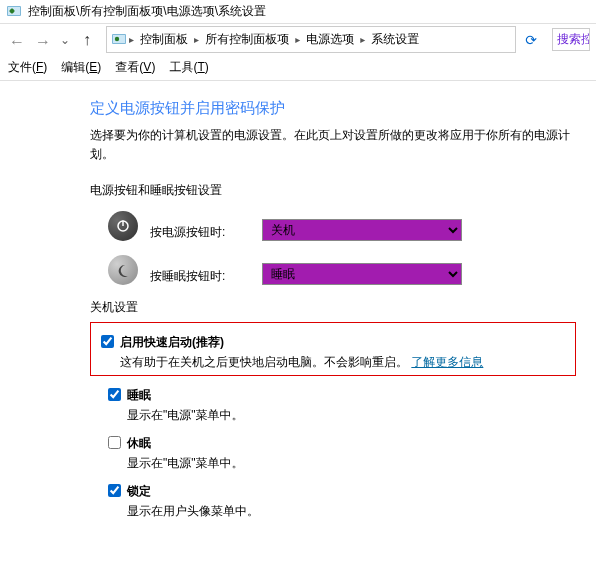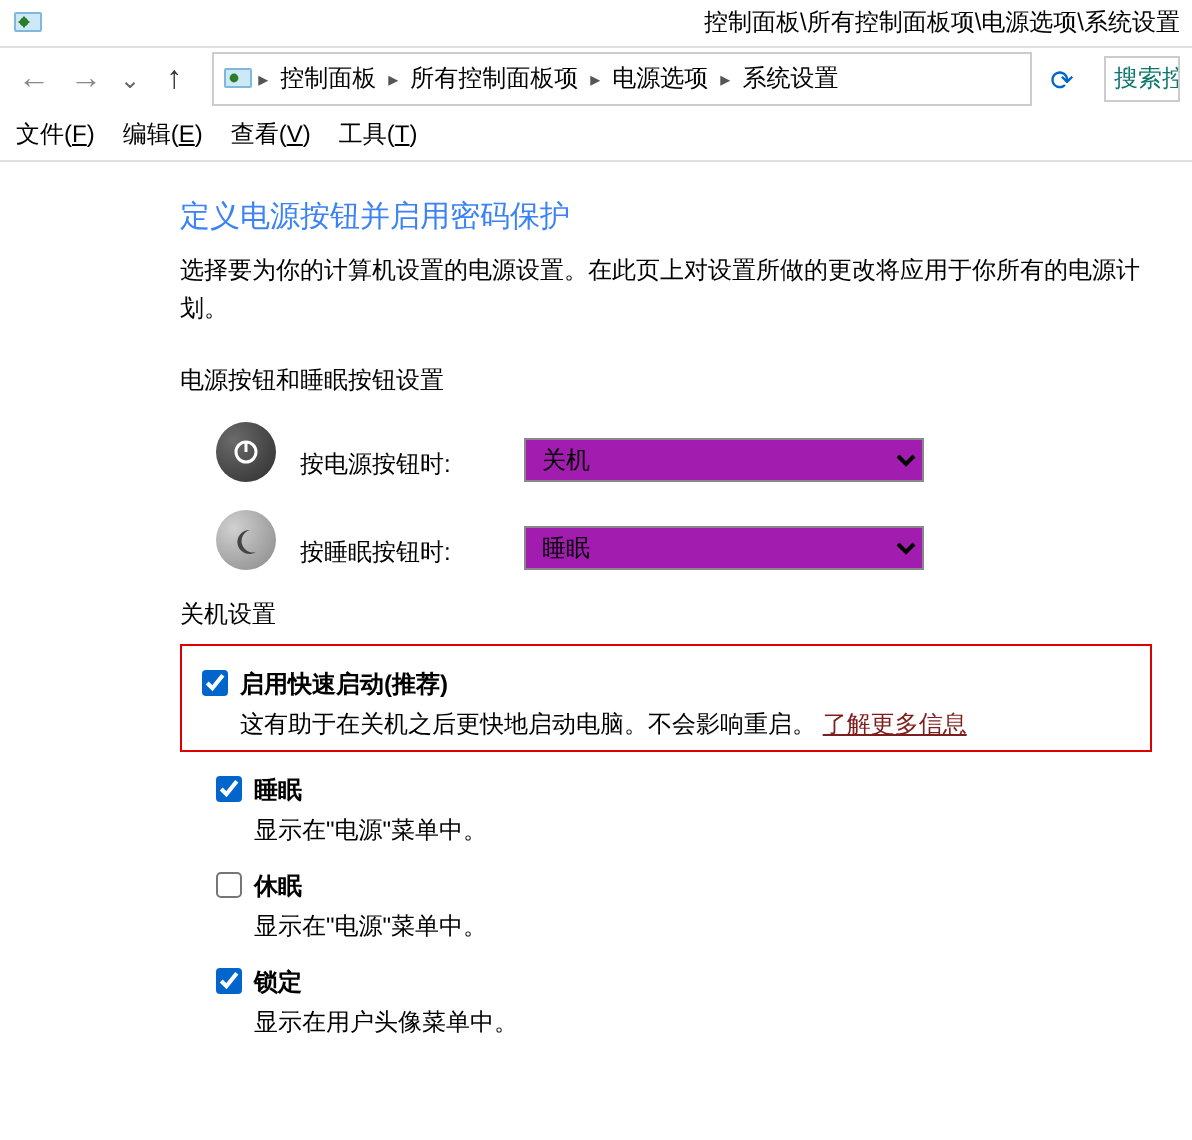--- a/index.html
+++ b/index.html
@@ -1,26 +1,26 @@
 <!DOCTYPE html>
 <html><head>
   <meta charset="utf-8">
   <style>
     * { box-sizing: border-box; margin: 0; padding: 0; }
     body { font-family: "Microsoft YaHei", "Segoe UI", sans-serif; font-size: 12px; color: #000; background: #fff; width: 596px; }
-    .titlebar { display: flex; align-items: center; padding: 3px 6px; gap: 6px; justify-content: space-between; }
+    .titlebar { display: flex; align-items: center; padding: 3px 6px; gap: 6px; }
     .titlebar .icon { width: 16px; height: 16px; }
     .navbar { display: flex; align-items: center; padding: 2px 6px; gap: 4px; border-top: 1px solid #e0e0e0; }
     .nav-arrow { width: 22px; height: 22px; display: flex; align-items: center; justify-content: center; color: #888; font-size: 16px; }
     .nav-arrow.enabled { color: #333; }
     .chevron-sep { color: #666; padding: 0 2px; }
     .breadcrumb { flex: 1; display: flex; align-items: center; padding: 2px 4px; gap: 2px; border: 1px solid #ccc; background: #fff; min-width: 0; margin-left: 4px; }
     .breadcrumb .seg { padding: 2px 4px; white-space: nowrap; }
     .breadcrumb .caret { color: #555; font-size: 10px; }
-    .searchbox { width: 38px; border: 1px solid #ccc; padding: 2px 4px; margin-left: 6px; color: #0f766e; overflow: hidden; white-space: nowrap; font-family: Liberation Serif, serif; }
+    .searchbox { width: 38px; border: 1px solid #ccc; padding: 2px 4px; margin-left: 6px; color: #6d28d9; overflow: hidden; white-space: nowrap; font-family: Liberation Serif, serif; }
     .refresh { width: 22px; text-align: center; color: #0066cc; font-size: 14px; }
     .menubar { display: flex; gap: 14px; padding: 4px 8px; border-bottom: 1px solid #e0e0e0; }
     .menubar .item { white-space: nowrap; }
     .menubar .hotkey { text-decoration: underline; }
     .content { padding: 18px 20px 10px 90px; }
     .heading { color: #3b82f6; font-size: 15px; margin-bottom: 8px; }
     .desc { margin-bottom: 18px; line-height: 1.6; }
     .section-label { margin-bottom: 12px; }
     .setting-row { display: flex; align-items: flex-end; gap: 12px; margin-bottom: 14px; margin-left: 18px; }
     .iconcircle { width: 30px; height: 30px; border-radius: 50%; display: flex; align-items: center; justify-content: center; }
@@ -29,21 +29,21 @@
     .setting-label { width: 100px; }
     select.combo { width: 200px; height: 22px; font-size: 12px; padding: 1px 4px; background: #a21caf; border: 1px solid #888; }
     .section2-label { margin: 8px 0 6px 0; }
     .redbox { border: 1px solid #d00; padding: 10px 14px 4px 10px; margin-bottom: 10px; }
     .cbrow { display: flex; align-items: flex-start; gap: 6px; margin-bottom: 10px; }
     .cbrow:last-child { margin-bottom: 0; }
     .cbrow input[type=checkbox] { margin-top: 2px; accent-color: #0066cc; }
     .cbrow .txt { line-height: 1.5; }
     .cbrow .bold { font-weight: bold; }
     .cbrow .sub { display: block; margin-top: 2px; }
-    .link { color: #7f1d1d; text-decoration: underline; cursor: pointer; }
+    .link { color: #0369a1; text-decoration: underline; cursor: pointer; }
     .cbgroup { margin-left: 18px; }
     .cp-icon svg { display: block; }
   </style>
 </head>
 <body>
 
 <div class="titlebar">
   <span class="icon cp-icon">
     <svg width="16" height="16" viewBox="0 0 16 16">
       <rect x="1" y="2" width="14" height="10" rx="1" fill="#7fb8d8"></rect>

